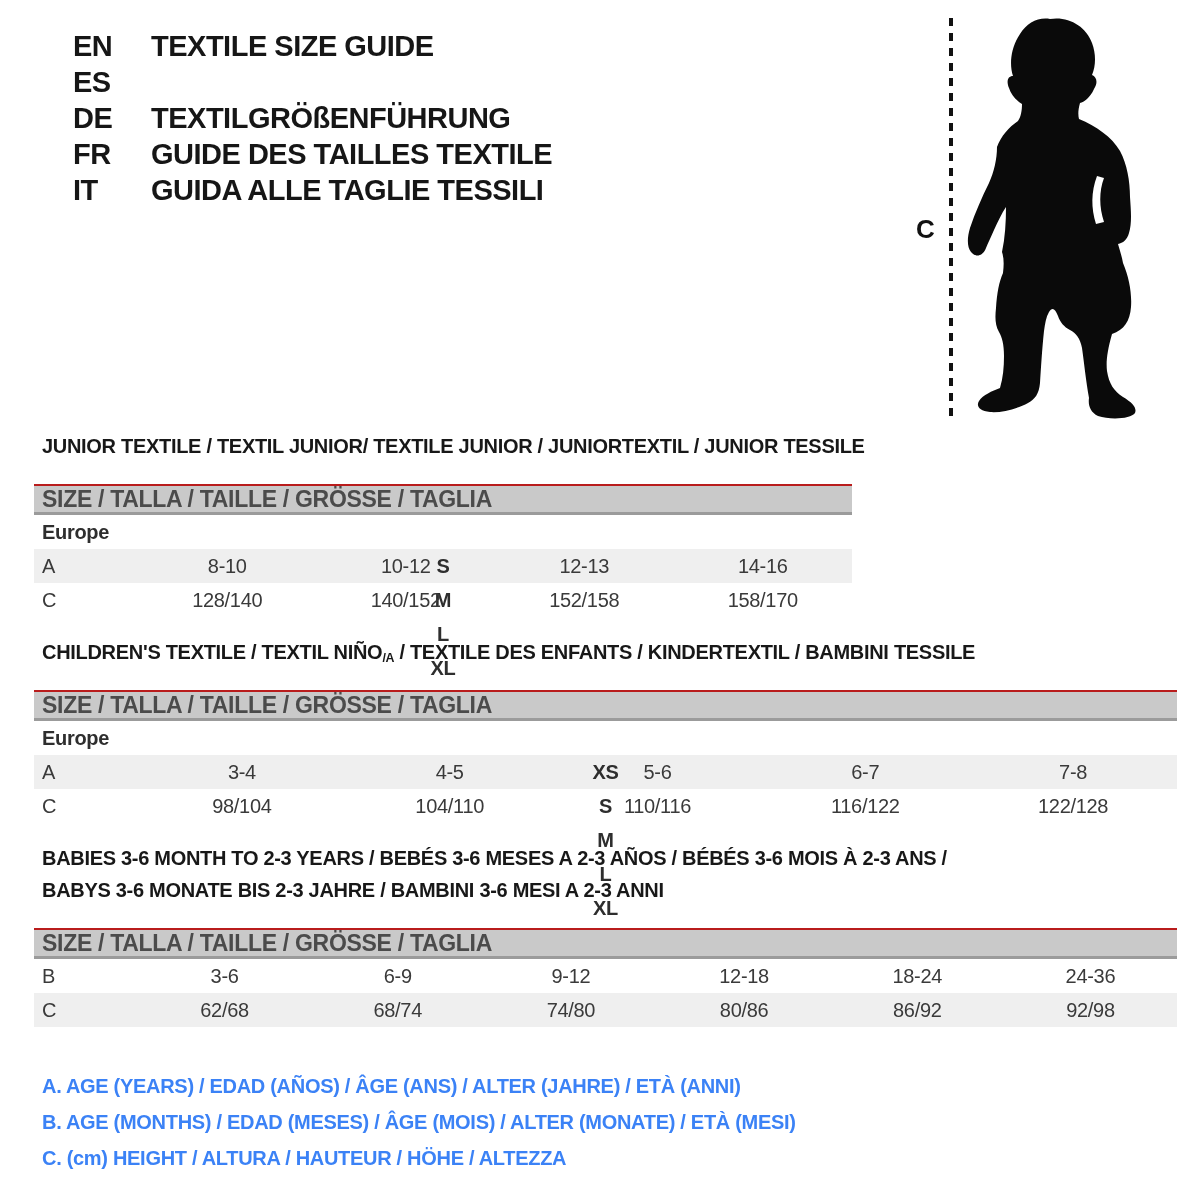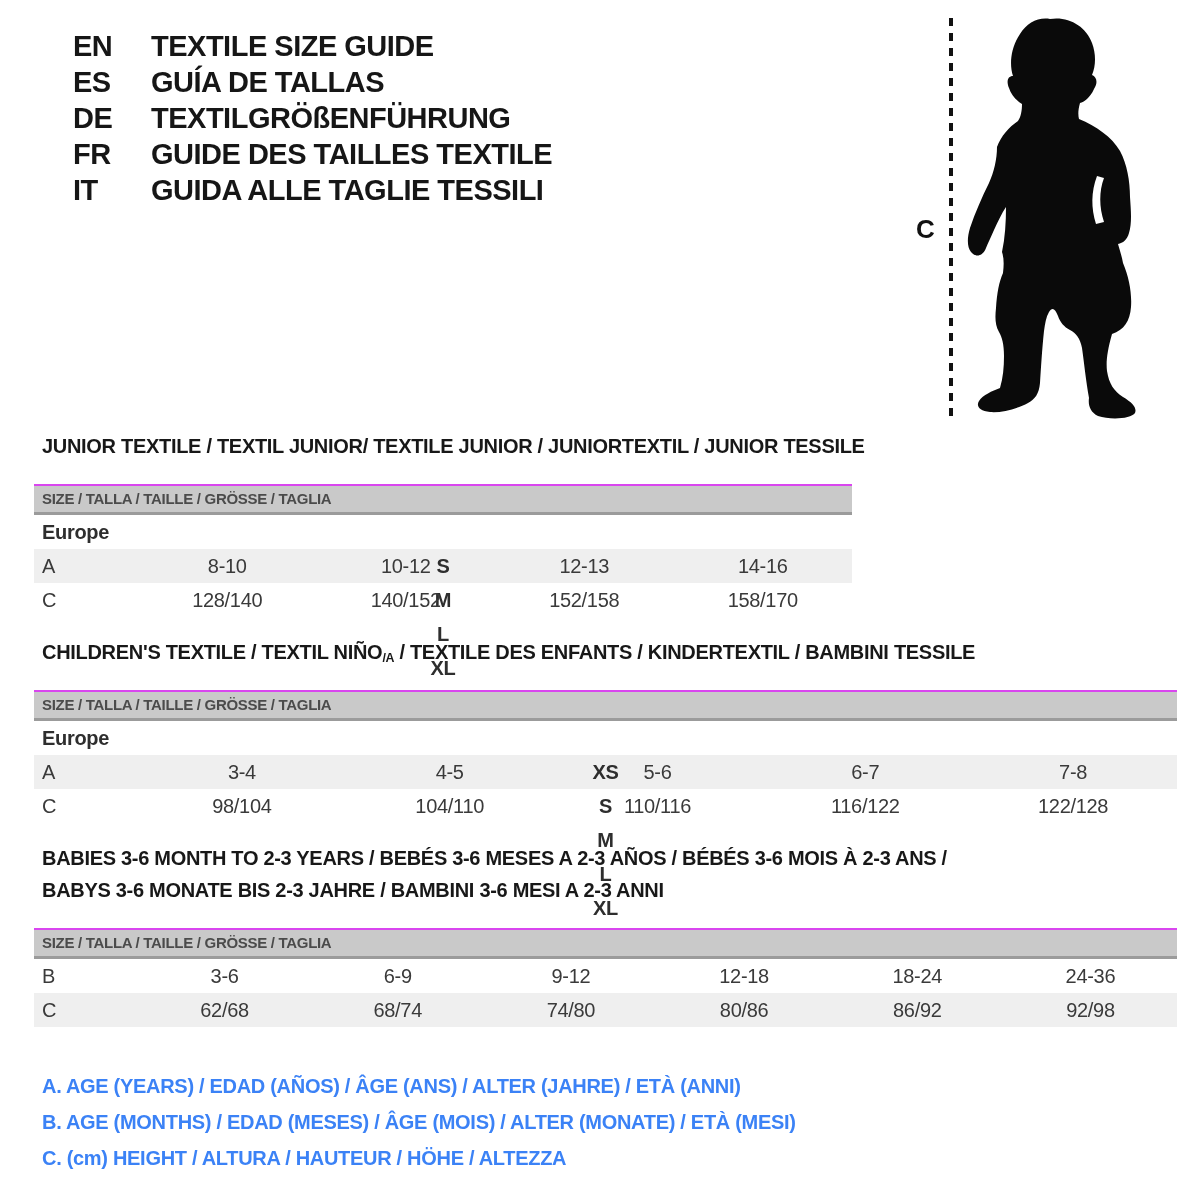--- a/index.html
+++ b/index.html
@@ -22,22 +22,22 @@
   .h0{top:430px;}
   .h1{top:636px;text-align:center;}
   .h2{top:842px;}
   
   .tbl{position:absolute;left:34px;letter-spacing:-0.3px;}
   .t0{top:484px;width:818px;}
   .t1{top:690px;width:1143px;}
   .t2{top:928px;width:1143px;}
   .thead{
     box-sizing:border-box;height:31px;line-height:26px;
-    border-top:2px solid #d946ef;border-bottom:3px solid #9b9b9b;
-    padding-left:8px;font-size:15px;font-weight:700;color:#4b4b4b;
+    border-top:2px solid #b91c1c;border-bottom:3px solid #9b9b9b;
+    padding-left:8px;font-size:23px;font-weight:700;color:#4b4b4b;
   }
   .trow{display:flex;height:34px;line-height:34px;font-size:20px;color:#3a3a3a;}
   .trow.bold{font-weight:700;color:#2e2e2e;flex-direction:column;}
   .rlabel{box-sizing:border-box;width:104px;padding-left:8px;text-align:left;}
   .cell{flex:1;text-align:center;}
   
   .legend{position:absolute;left:42px;top:1068px;}
   .legend-line{font-size:20px;font-weight:700;letter-spacing:-0.3px;line-height:36px;color:#3b82f6;}
 </style>
 </head>
@@ -45,21 +45,20 @@
 
 <div class="page">
 
   <section class="langs" id="langs">
       <div class="lang-row">
         <span class="lang-code">EN</span>
         <span class="lang-title">TEXTILE SIZE GUIDE</span>
       </div>
       <div class="lang-row">
         <span class="lang-code">ES</span>
-        <span class="lang-title">GUÍA DE TALLAS</span>
       </div>
       <div class="lang-row">
         <span class="lang-code">DE</span>
         <span class="lang-title">TEXTILGRÖßENFÜHRUNG</span>
       </div>
       <div class="lang-row">
         <span class="lang-code">FR</span>
         <span class="lang-title">GUIDE DES TAILLES TEXTILE</span>
       </div>
       <div class="lang-row">

